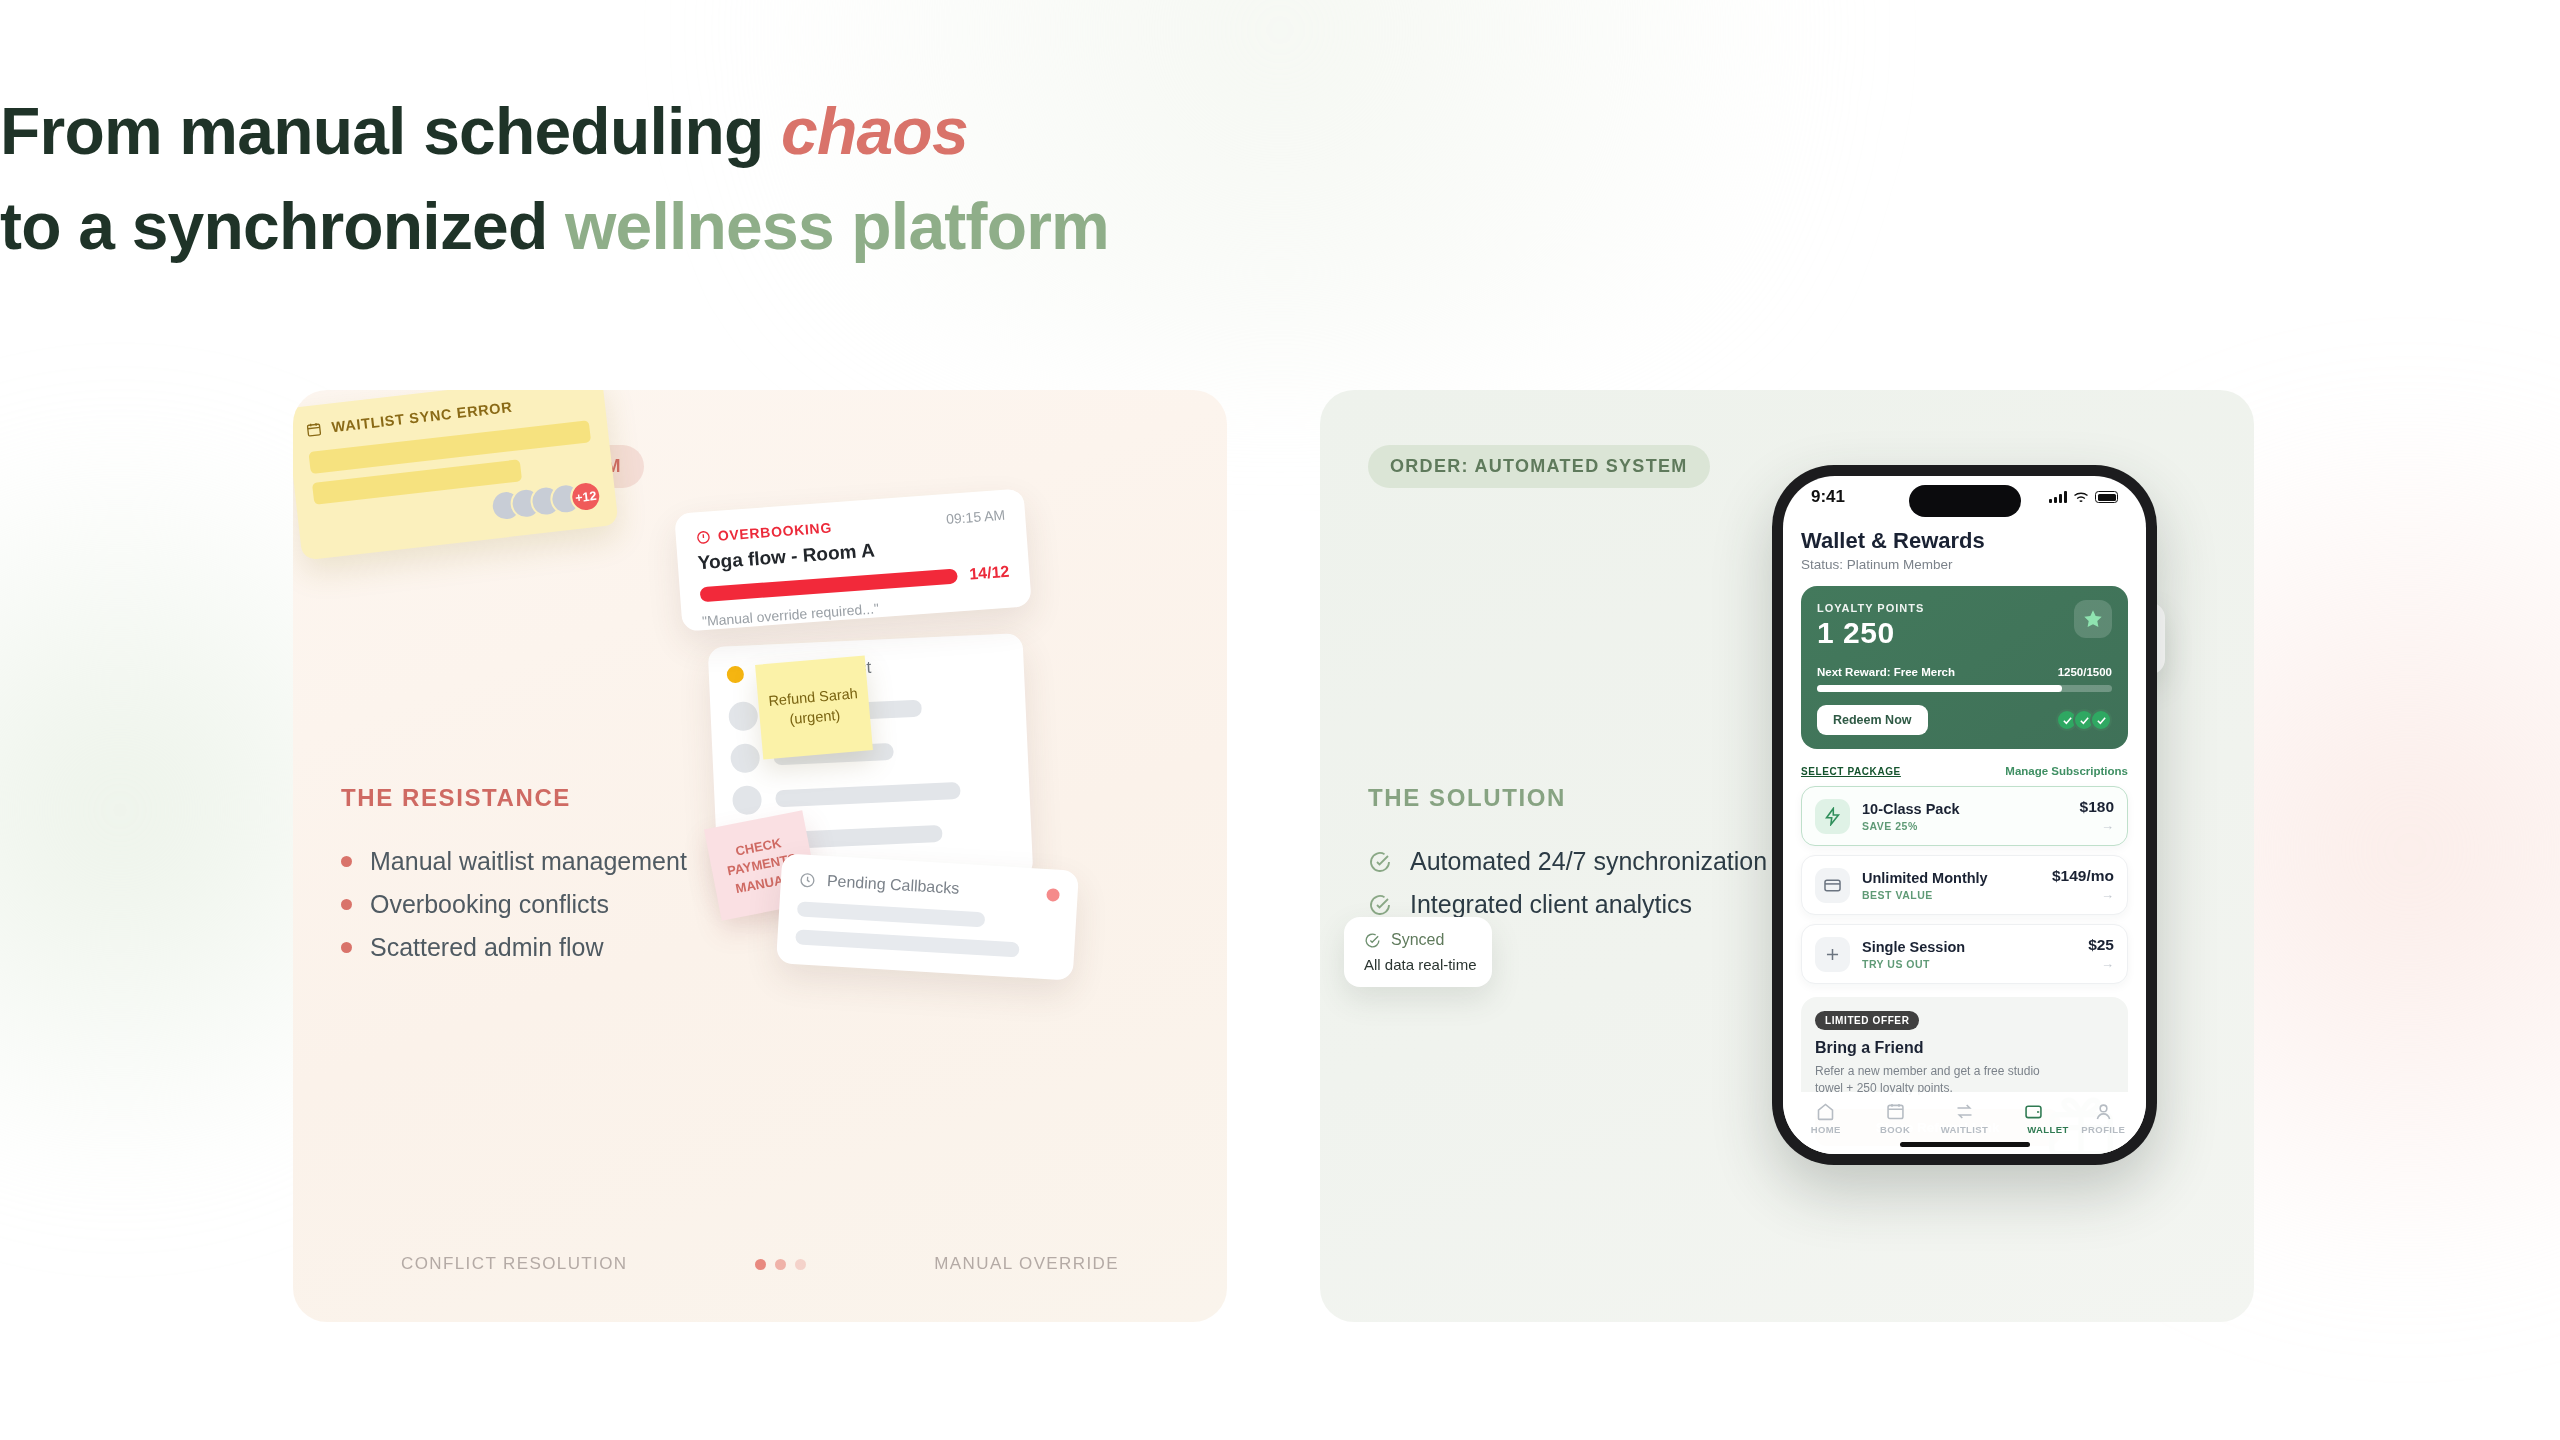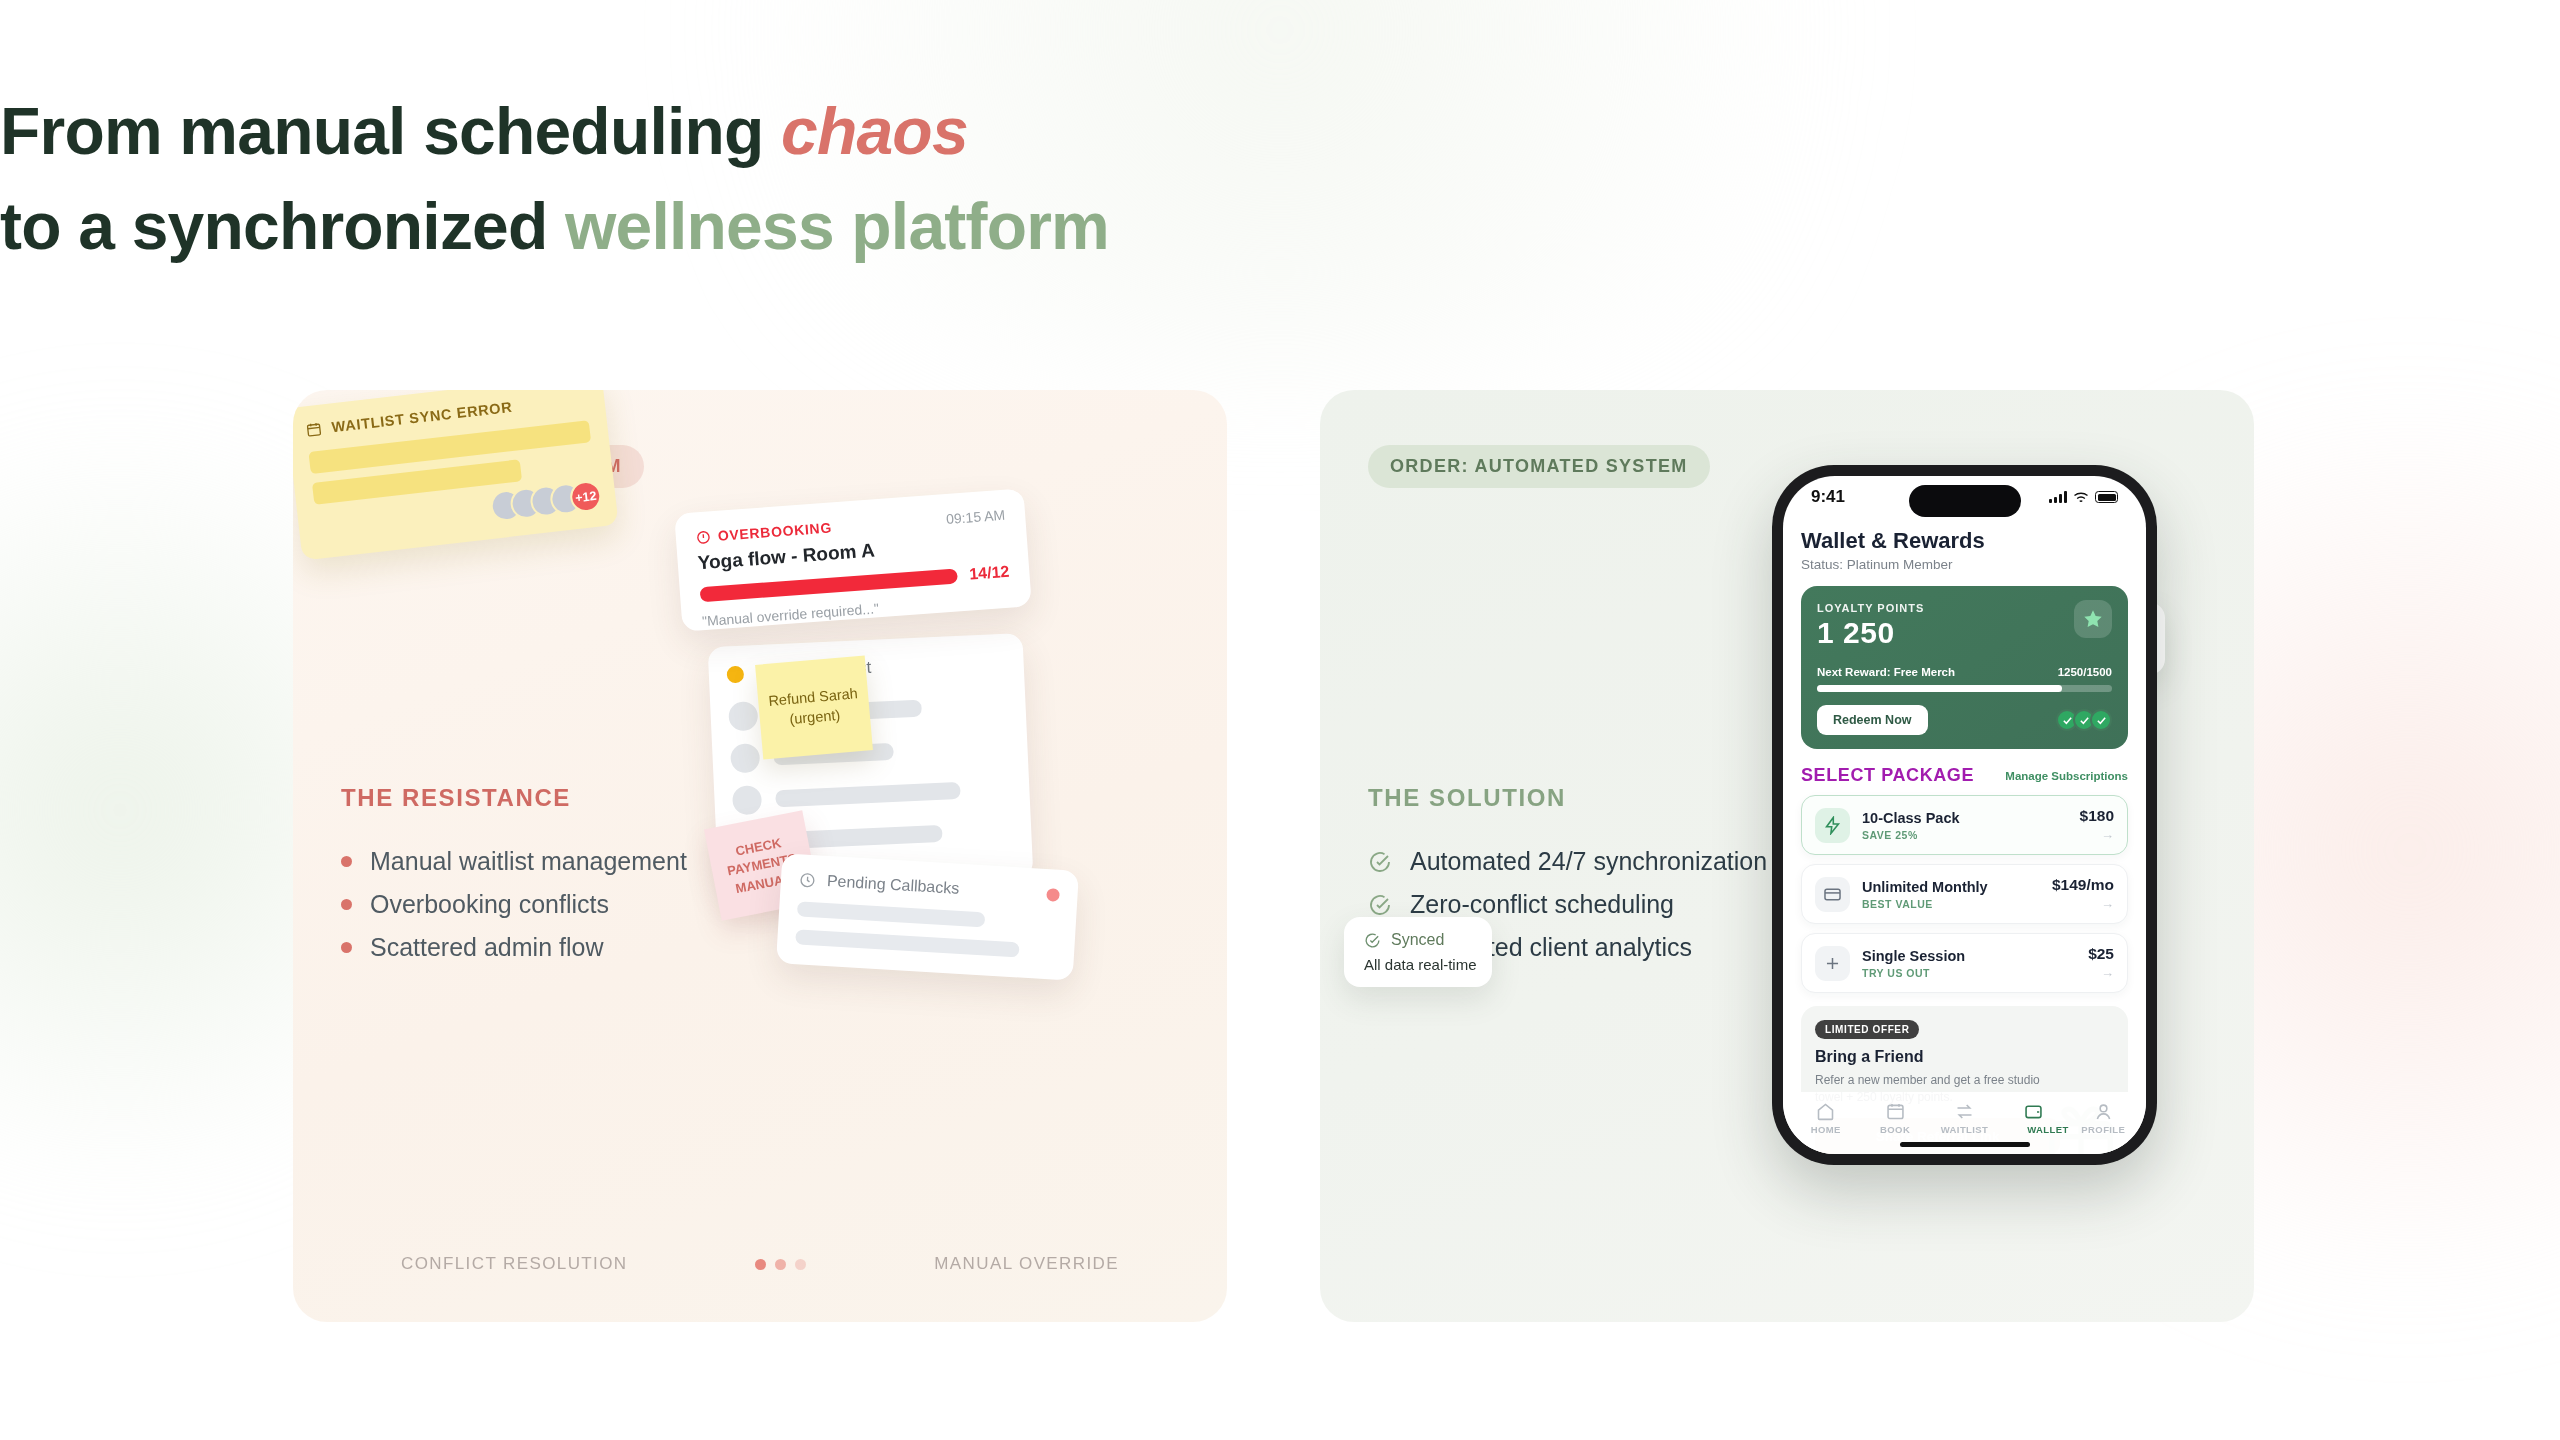--- a/index.html
+++ b/index.html
@@ -202,21 +202,21 @@
   .ly-fill { height: 100%; background: #fff; border-radius: 5px; }
   .ly-bottom { display: flex; justify-content: space-between; align-items: center; margin-top: 13px; }
   .ly-btn { background: #fff; color: #2f5a45; font-size: 12.5px; font-weight: 700;
             padding: 8px 16px; border-radius: 9px; border: none; }
   .ly-checks { display: flex; }
   .ly-checks span { width: 22px; height: 22px; border-radius: 50%; background: #2fa862;
                     border: 2px solid #43795c; margin-left: -5px;
                     display: flex; align-items: center; justify-content: center; color: #fff; }
 
   .pkg-head { display: flex; justify-content: space-between; align-items: center; margin-top: 16px; }
-  .pkg-head .h { font-size: 18px; font-weight: 700; color: #a21caf; letter-spacing: .6px; }
+  .pkg-head .h { font-size: 10px; font-weight: 700; color: #14532d; letter-spacing: .6px; text-decoration: underline; }
   .pkg-head .a { font-size: 11.5px; font-weight: 700; color: #3f8f63; }
 
   .pkg {
     margin-top: 9px; border-radius: 14px; background: #fff; border: 1px solid #eef0f2;
     padding: 11px 13px; display: flex; align-items: center; gap: 12px; position: relative;
     box-shadow: 0 3px 10px rgba(30,50,40,0.045);
   }
   .pkg.sel { border-color: #bfe0cb; background: #fbfefc; }
   .pkg-ic { width: 35px; height: 35px; border-radius: 11px; background: #f1f3f5;
             display: flex; align-items: center; justify-content: center; flex: 0 0 35px; color: #6b7480; }
@@ -389,29 +389,20 @@
   <div class="sec-title right">THE SOLUTION</div>
   <div class="bullets right">
     <div class="bullet">
       <span class="check-green">
         <svg width="24" height="24" viewBox="0 0 24 24" fill="none" stroke="currentColor" stroke-width="1.8">
             <path d="M21 12a9 9 0 1 1-4.5-7.8"></path>
             <path d="M9 12l2.5 2.5L20 6"></path>
           </svg>
       </span>
       <span>Automated 24/7 synchronization</span>
-    </div>
-    <div class="bullet">
-      <span class="check-green">
-        <svg width="24" height="24" viewBox="0 0 24 24" fill="none" stroke="currentColor" stroke-width="1.8">
-            <path d="M21 12a9 9 0 1 1-4.5-7.8"></path>
-            <path d="M9 12l2.5 2.5L20 6"></path>
-          </svg>
-      </span>
-      <span>Zero-conflict scheduling</span>
     </div>
     <div class="bullet">
       <span class="check-green">
         <svg width="24" height="24" viewBox="0 0 24 24" fill="none" stroke="currentColor" stroke-width="1.8">
             <path d="M21 12a9 9 0 1 1-4.5-7.8"></path>
             <path d="M9 12l2.5 2.5L20 6"></path>
           </svg>
       </span>
       <span>Integrated client analytics</span>
     </div>

